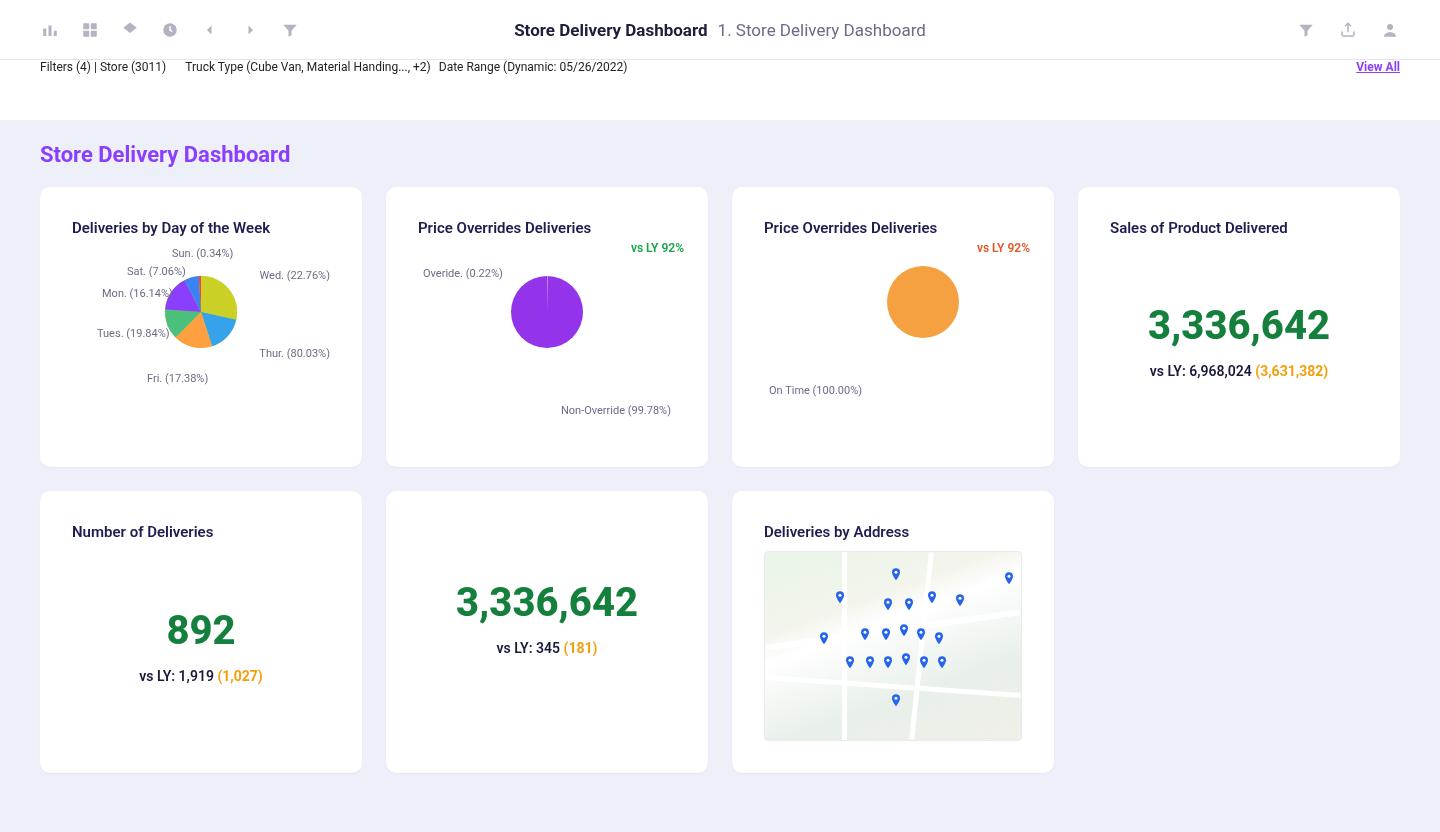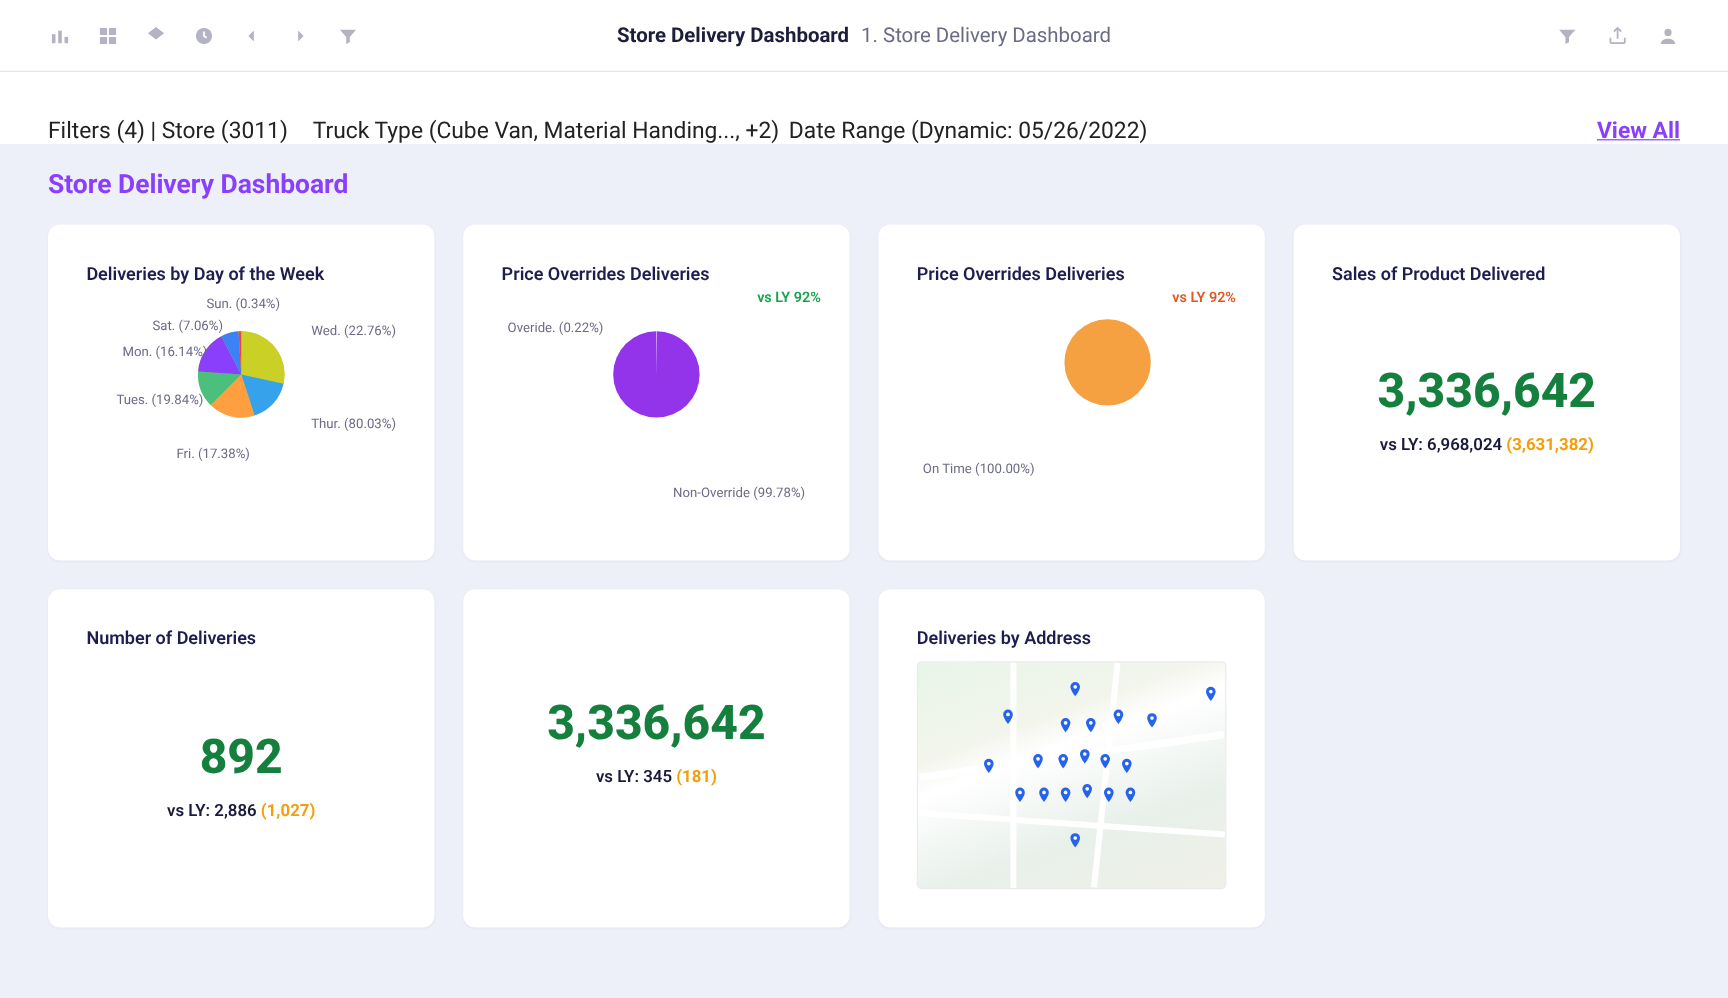--- a/index.html
+++ b/index.html
@@ -24,24 +24,24 @@
   .topbar-right { display: flex; gap: 22px; align-items: center; }
   .tb-icon { width: 20px; height: 20px; display: inline-flex; align-items: center; justify-content: center; color: #b3b3c2; cursor: pointer; }
   .tb-icon svg { width: 18px; height: 18px; }
   .topbar-title { position: absolute; left: 50%; transform: translateX(-50%); display: flex; gap: 10px; align-items: baseline; }
   .topbar-title .bold { font-weight: 700; font-size: 17px; color: #1d1d3c; }
   .topbar-title .sub { font-size: 17px; color: #6b6b86; }
   .filterbar {
     height: 60px;
     background: #fff;
     display: flex;
-    align-items: flex-end;
+    align-items: flex-start;
     padding: 0 40px;
     justify-content: space-between;
-    font-size: 19px;
+    font-size: 12px;
     color: #222;
   }
   .filterbar-left { display: flex; gap: 8px; flex-wrap: wrap; }
   .viewall { color: #8a3ffc; font-weight: 700; text-decoration: underline; cursor: pointer; }
   .content { padding: 22px 40px; }
   .page-title { color: #8a3ffc; font-size: 22px; font-weight: 700; margin-bottom: 20px; }
   .grid { display: grid; grid-template-columns: repeat(4, 1fr); gap: 24px; }
   .card {
     background: #fff;
     border-radius: 10px;
@@ -209,21 +209,21 @@
           <span class="orange">(3,631,382)</span>
         </div>
       </div>
     </div>
 
     <div class="card">
       <div class="card-title">Number of Deliveries</div>
       <div class="metric-box">
         <div class="metric-value">892</div>
         <div class="metric-sub">
-          <span>vs LY: 2,886</span>
+          <span>vs LY: 1,919</span>
           <span class="orange">(1,027)</span>
         </div>
       </div>
     </div>
 
     <div class="card">
       <div class="metric-box">
         <div class="metric-value">3,336,642</div>
         <div class="metric-sub">
           <span>vs LY: 345</span>

